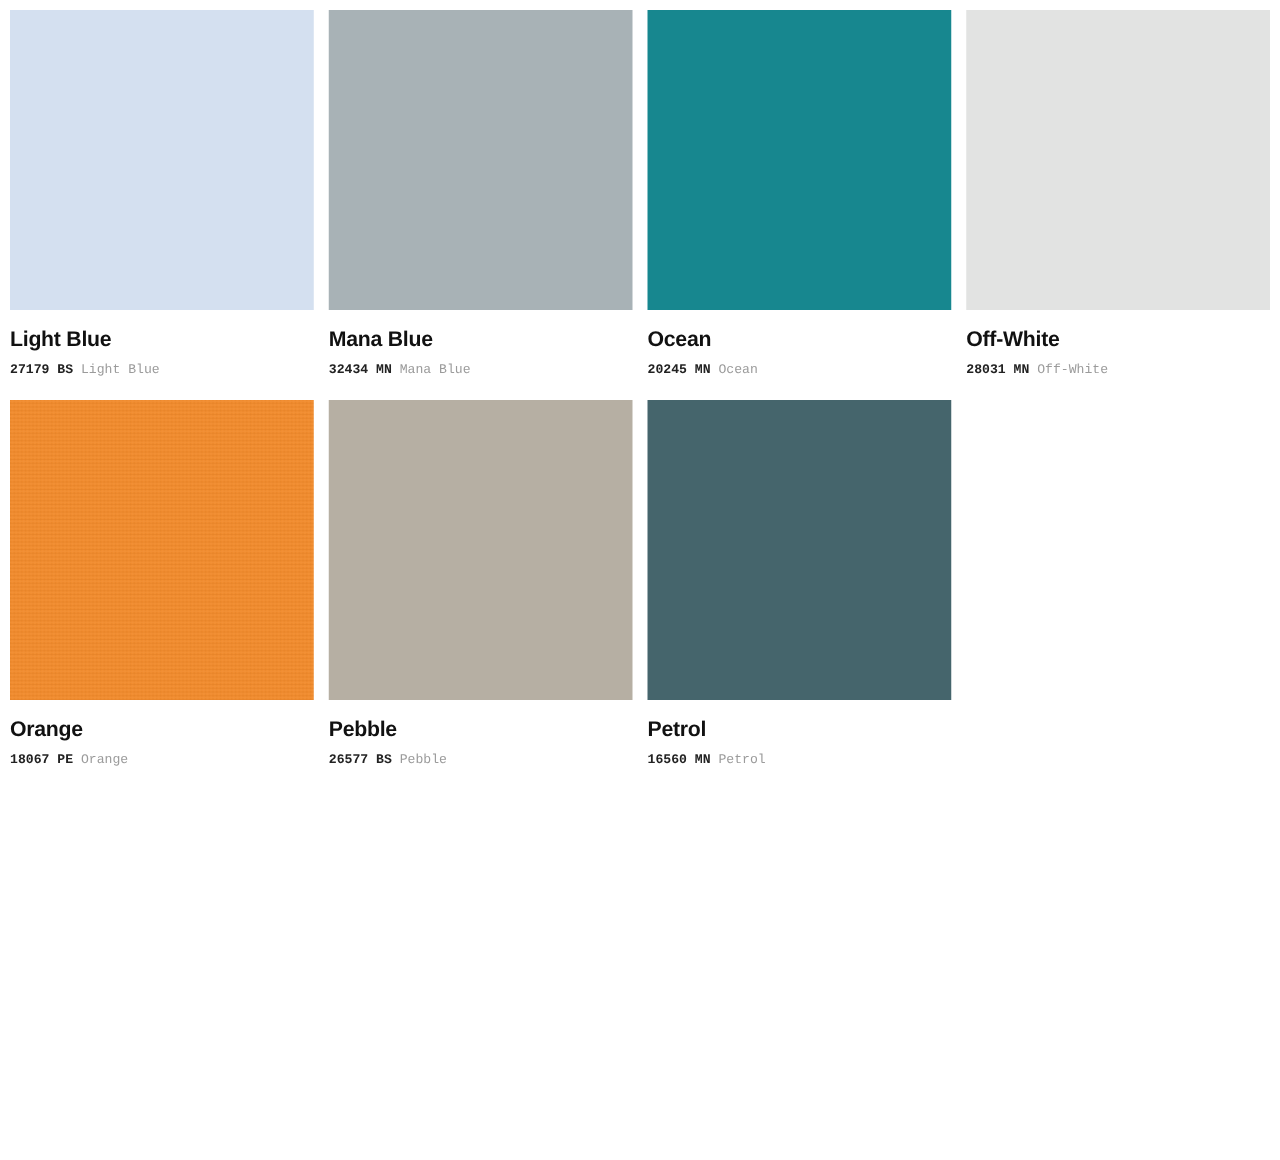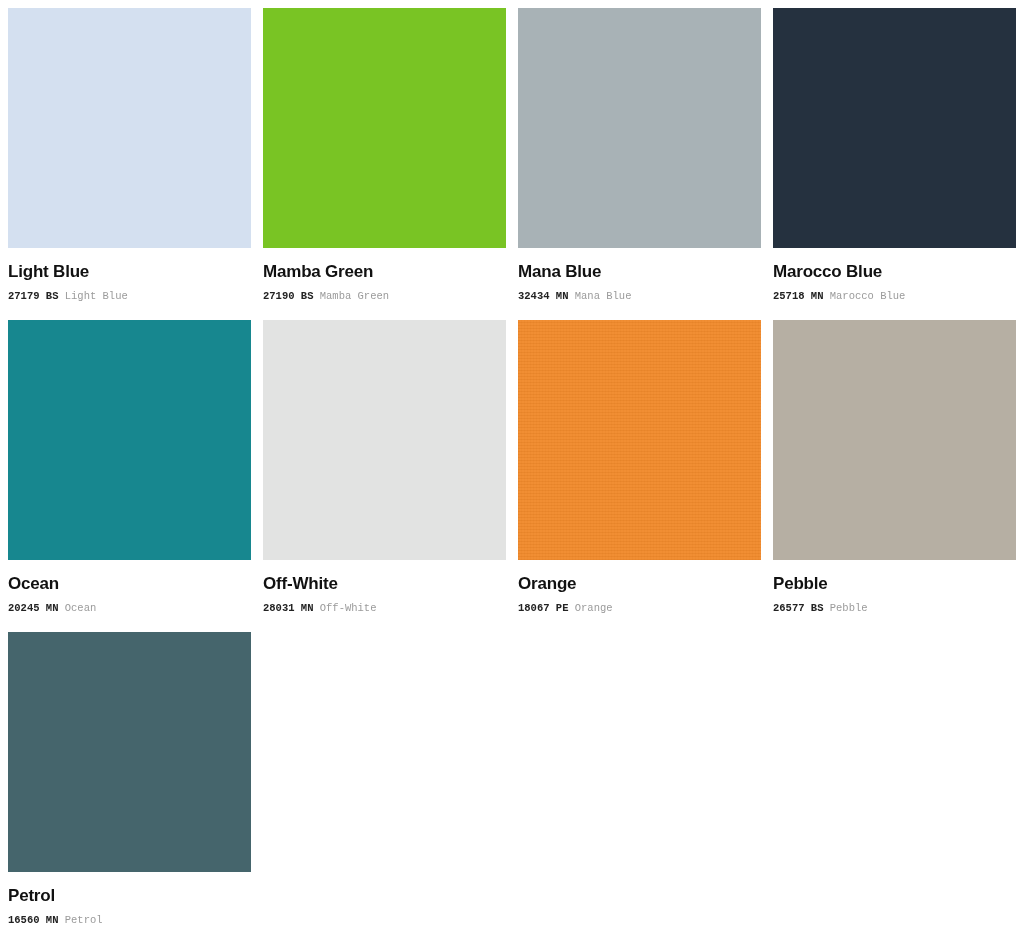--- a/index.html
+++ b/index.html
@@ -87,33 +87,23 @@
 </head>
 <body>
 
 <div id="swatch-grid">
     <div class="swatch-card">
       <div class="swatch-chip" style="background: rgb(212, 224, 240);"></div>
       <div class="swatch-name">Light Blue</div>
       <div class="swatch-meta"><span class="swatch-code">27179</span> <span class="swatch-brand">BS</span> <span class="swatch-alt">Light Blue</span></div>
     </div>
     <div class="swatch-card">
-      <div class="swatch-chip" style="background: rgb(121, 196, 36);"></div>
-      <div class="swatch-name">Mamba Green</div>
-      <div class="swatch-meta"><span class="swatch-code">27190</span> <span class="swatch-brand">BS</span> <span class="swatch-alt">Mamba Green</span></div>
-    </div>
-    <div class="swatch-card">
       <div class="swatch-chip" style="background: rgb(168, 178, 182);"></div>
       <div class="swatch-name">Mana Blue</div>
       <div class="swatch-meta"><span class="swatch-code">32434</span> <span class="swatch-brand">MN</span> <span class="swatch-alt">Mana Blue</span></div>
-    </div>
-    <div class="swatch-card">
-      <div class="swatch-chip" style="background: rgb(37, 49, 63);"></div>
-      <div class="swatch-name">Marocco Blue</div>
-      <div class="swatch-meta"><span class="swatch-code">25718</span> <span class="swatch-brand">MN</span> <span class="swatch-alt">Marocco Blue</span></div>
     </div>
     <div class="swatch-card">
       <div class="swatch-chip" style="background: rgb(23, 135, 143);"></div>
       <div class="swatch-name">Ocean</div>
       <div class="swatch-meta"><span class="swatch-code">20245</span> <span class="swatch-brand">MN</span> <span class="swatch-alt">Ocean</span></div>
     </div>
     <div class="swatch-card">
       <div class="swatch-chip" style="background: rgb(226, 227, 226);"></div>
       <div class="swatch-name">Off-White</div>
       <div class="swatch-meta"><span class="swatch-code">28031</span> <span class="swatch-brand">MN</span> <span class="swatch-alt">Off-White</span></div>

